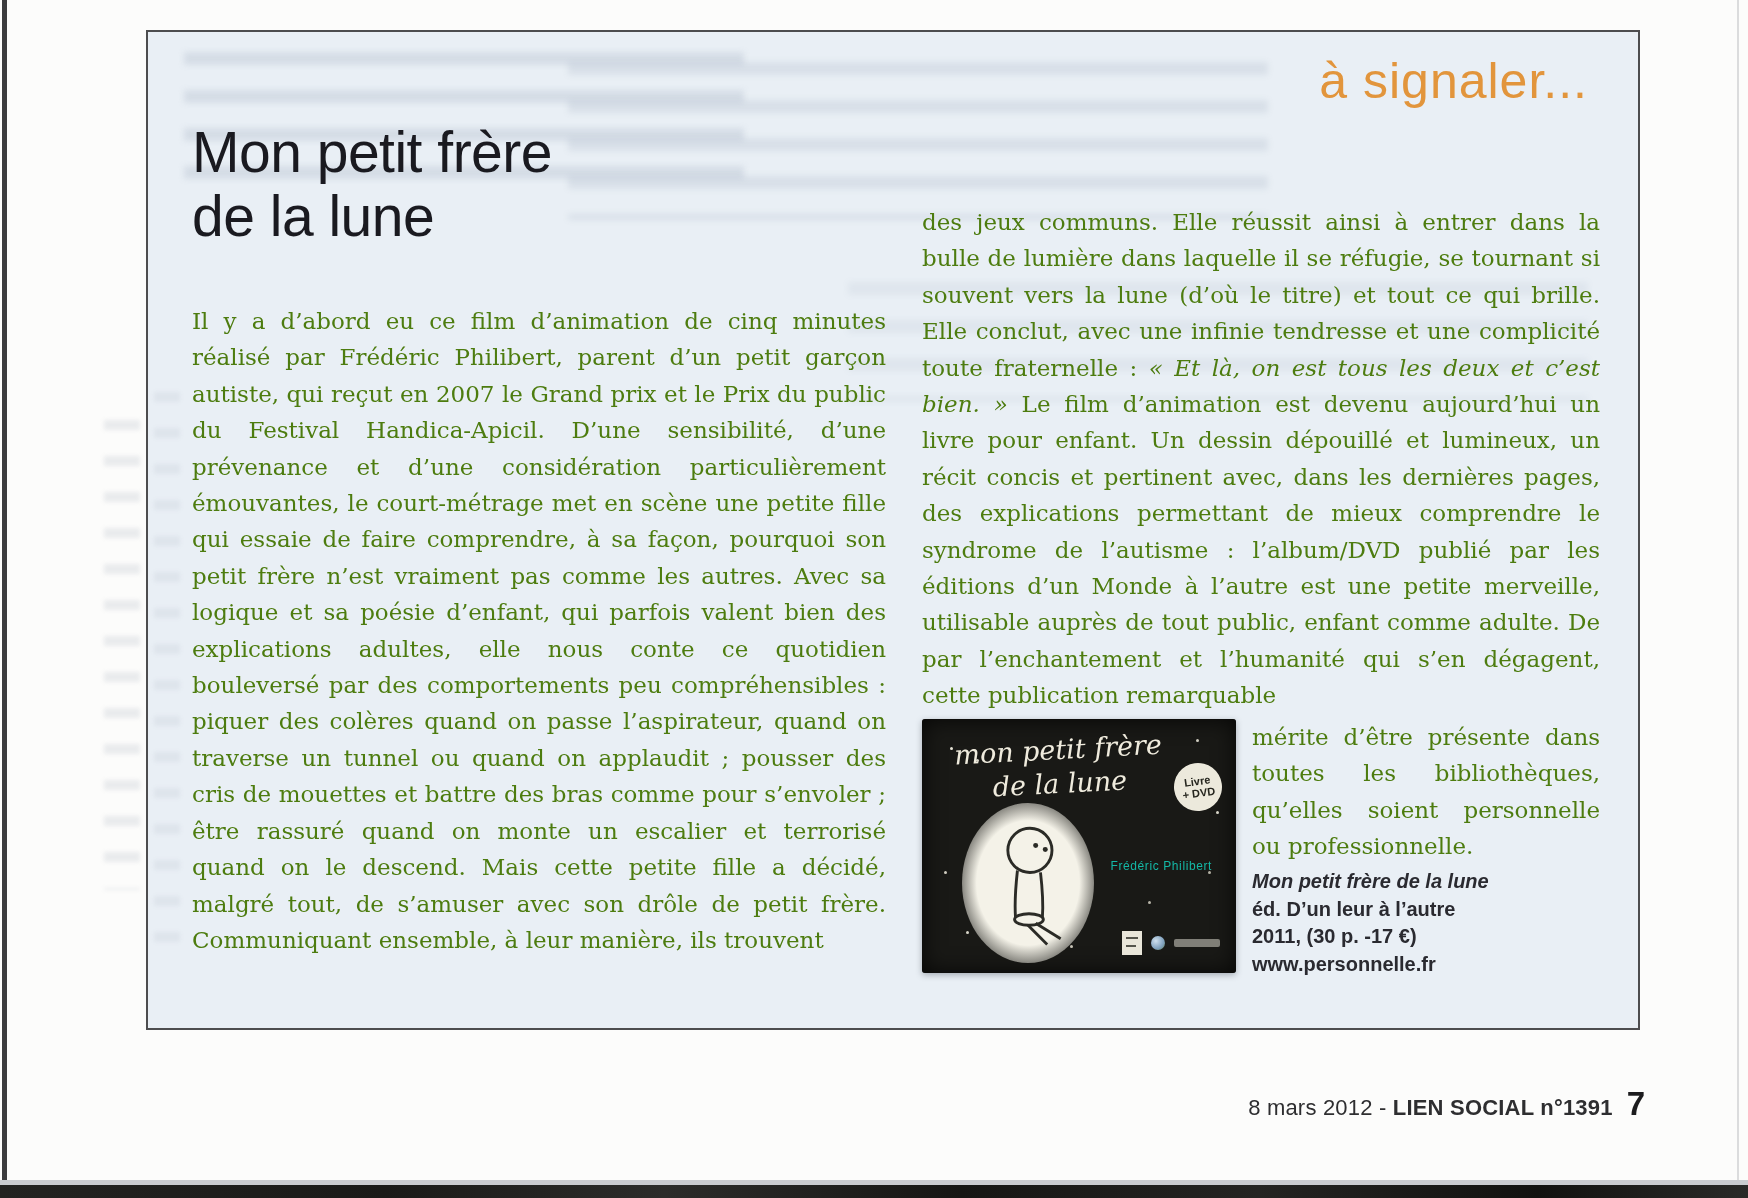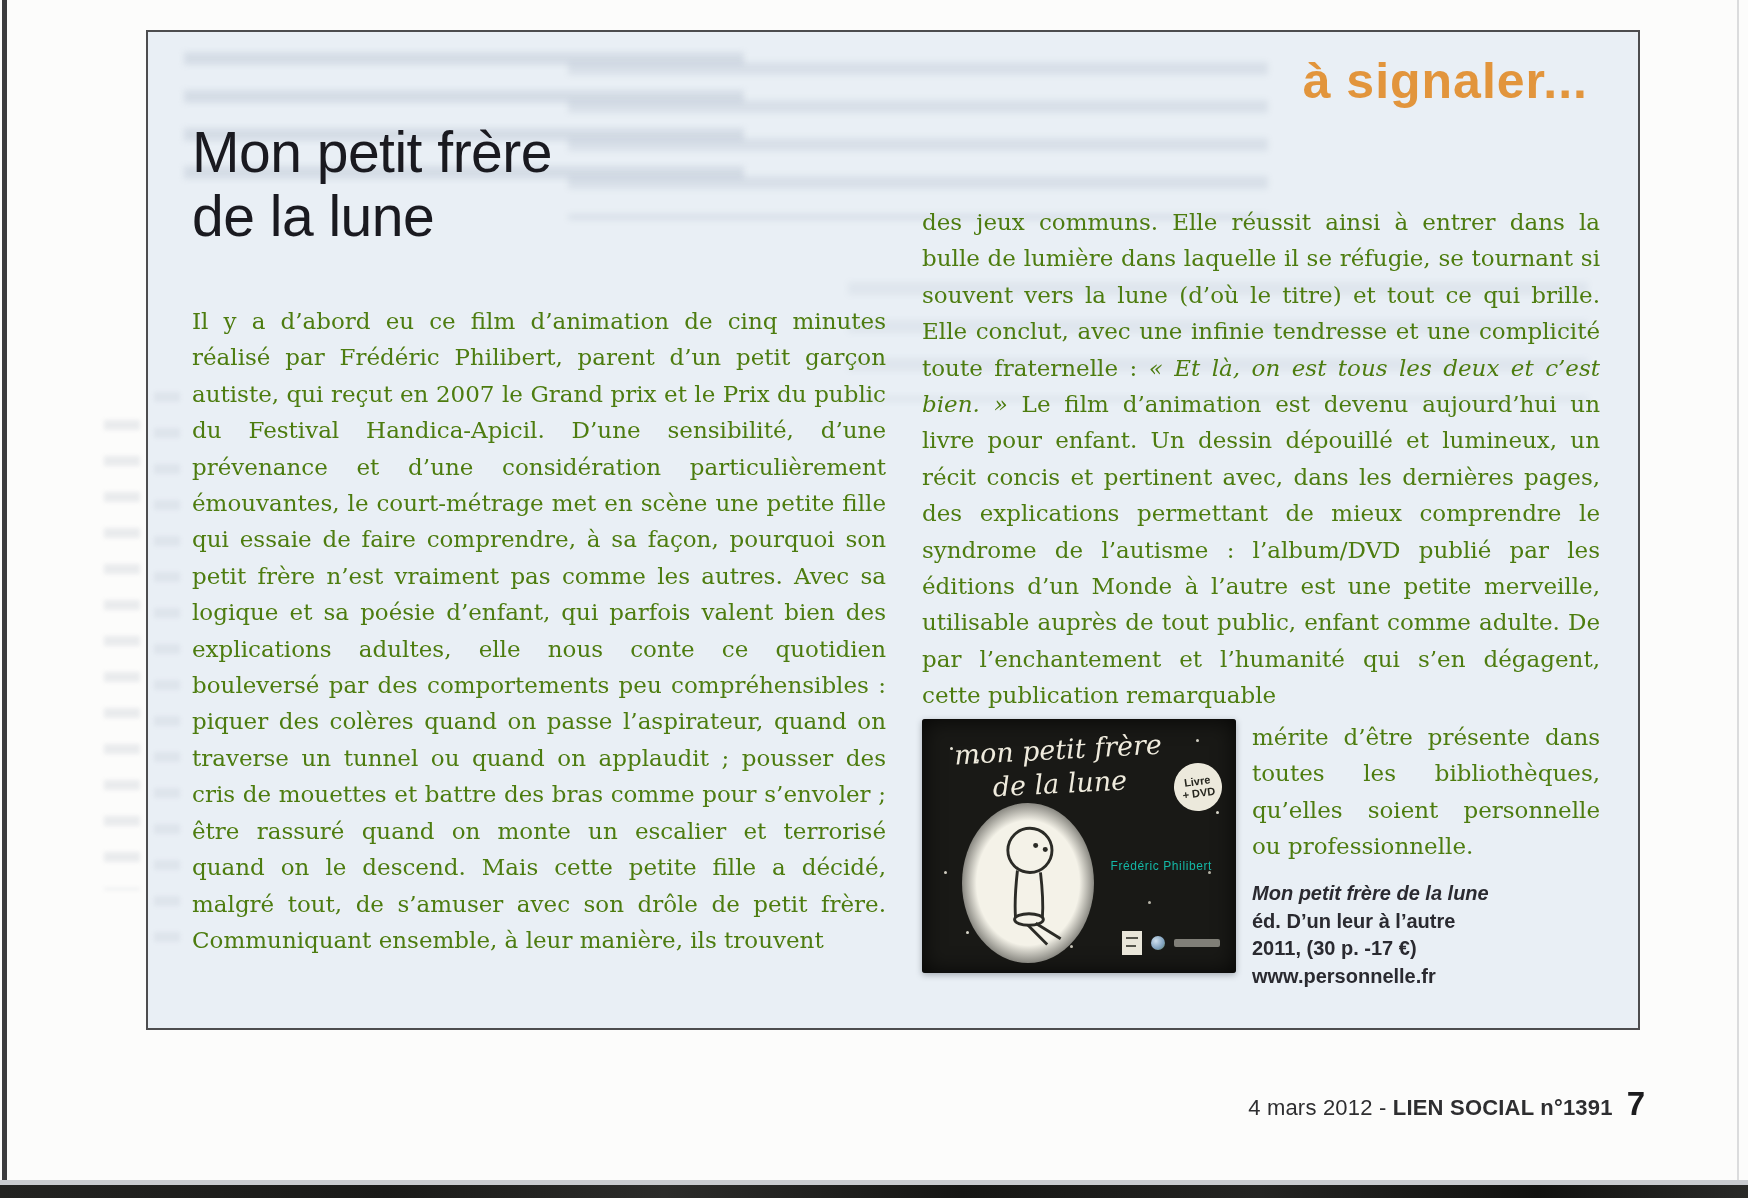--- a/index.html
+++ b/index.html
@@ -19,21 +19,21 @@
     background:repeating-linear-gradient(to bottom, rgba(122,138,162,.33) 0 13px, rgba(122,138,162,0) 13px 38px);}
   .ghost-v{position:absolute;filter:blur(2px);pointer-events:none;
     background:repeating-linear-gradient(to bottom, rgba(128,140,158,.30) 0 10px, rgba(128,140,158,0) 10px 36px);}
   
   .article-box{
     position:absolute;left:146px;top:30px;width:1494px;height:1000px;
     background:#E9EFF5;border:2px solid #4d4d4f;box-sizing:border-box;
   }
   .signal-heading{
     position:absolute;top:20px;right:50px;
-    font-size:50px;color:#E2953C;letter-spacing:1px;font-weight:bold;
+    font-size:50px;color:#E2953C;letter-spacing:1px;font-weight:normal;
   }
   .article-title{
     position:absolute;left:44px;top:88px;
     font-size:57px;line-height:64px;color:#1a1a20;letter-spacing:-0.5px;
   }
   .serif-text{
     font-family:"DejaVu Serif", serif;
     font-size:23px;line-height:36.4px;color:#4d7c0f;
     text-align:justify;margin:0;
   }
@@ -71,21 +71,21 @@
     box-shadow: 26px 12px 0 #d8d5c8, 246px -8px 0 #cfccc0, 266px 64px 0 #d8d5c8,
       -6px 124px 0 #cfccc0, 16px 184px 0 #d8d5c8, 198px 154px 0 #b8b5a8,
       120px 198px 0 #c6c3b6, 258px 124px 0 #b4b1a4, 150px -10px 0 #c6c3b6;}
   .cover-logos{position:absolute;right:16px;bottom:18px;display:flex;align-items:center;gap:9px;}
   .logo-square{width:20px;height:24px;background:#e9e6da;
     background-image:linear-gradient(#55554d 0 0),linear-gradient(#55554d 0 0);
     background-size:12px 2px,10px 2px;background-position:4px 6px,4px 14px;background-repeat:no-repeat;}
   .logo-round{width:14px;height:14px;border-radius:50%;background:radial-gradient(circle at 35% 35%, #cfe0ee, #7fa0bd 60%, #5d7f4e);}
   .logo-wordmark{width:46px;height:8px;border-radius:2px;background:rgba(232,229,218,.5);}
   
-  .cover-caption{margin-top:16px;font-size:20px;line-height:27.5px;color:#2a2a30;font-weight:bold;}
+  .cover-caption{margin-top:4px;font-size:20px;line-height:27.5px;color:#2a2a30;font-weight:bold;}
   .caption-title{font-style:italic;}
   
   .footer{
     position:absolute;right:103px;top:1085px;display:flex;align-items:baseline;gap:14px;
     color:#2e2e30;
   }
   .footer-issue{font-size:22px;letter-spacing:.2px;}
   .footer-brand{font-weight:bold;}
   .footer-page{font-size:33px;font-weight:bold;color:#1c1c1e;}
 </style>
@@ -157,15 +157,15 @@
           <div>2011, (30 p. -17 €)</div>
           <div>www.personnelle.fr</div>
         </div>
       </div>
 
     </div>
   </div>
 </div>
 
 <div class="footer">
-  <div class="footer-issue"><span>4 mars 2012 - </span><span class="footer-brand">LIEN SOCIAL n°1391</span></div>
+  <div class="footer-issue"><span>8 mars 2012 - </span><span class="footer-brand">LIEN SOCIAL n°1391</span></div>
   <div class="footer-page">7</div>
 </div>
 
 </body></html>

